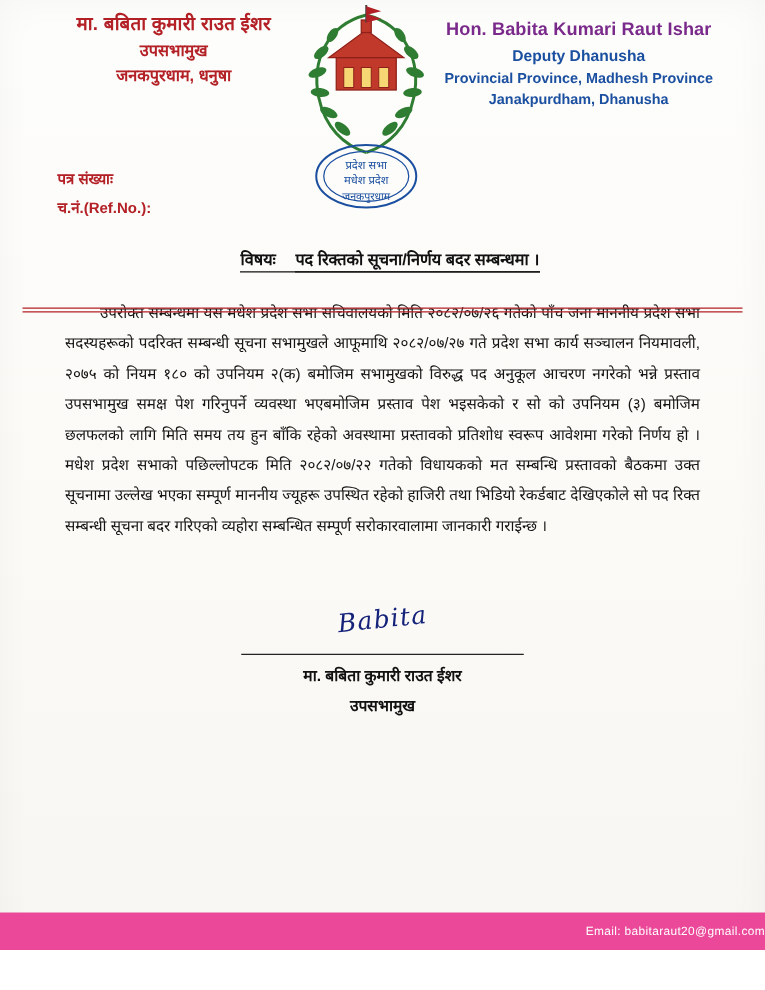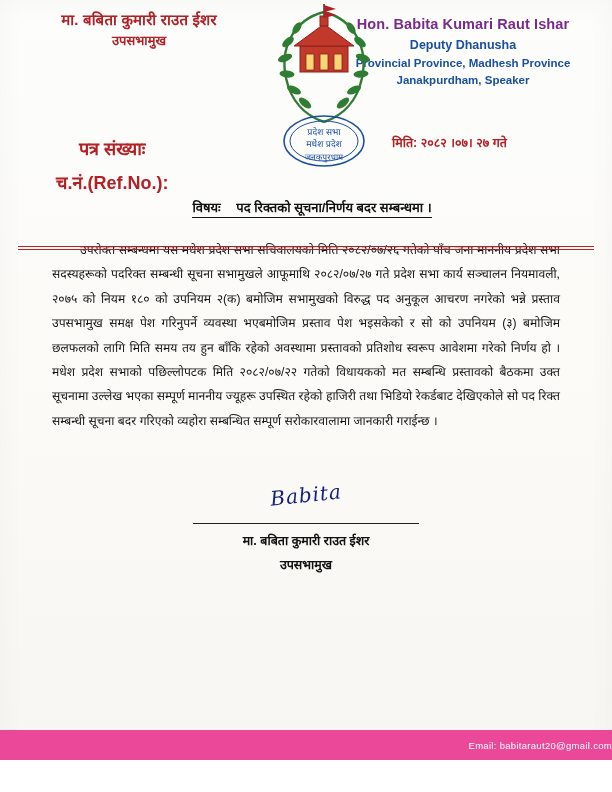--- a/index.html
+++ b/index.html
@@ -71,42 +71,41 @@
     color: #1b4fa0;
   }
   .lh-right .rn3, .lh-right .rn4 {
     font-size: 11.5px;
     font-weight: bold;
     color: #1b4fa0;
   }
   
   .emblem {
     position: absolute;
-    left: 270px;
+    left: 239px;
     top: 2px;
     width: 108px;
     height: 175px;
   }
   .emblem svg { display:block; }
 
   
   .refline {
     position: relative;
     margin: 6px 0 0 0;
     height: 58px;
   }
   .ref-left {
     position: absolute;
-    left: 56px;
+    left: 46px;
     top: 4px;
     color: #b32026;
-    font-size: 18px;
+    font-size: 12px;
     font-weight: bold;
     line-height: 1.9;
-    text-align: center;
   }
   .ref-right {
     position: absolute;
     left: 392px;
     top: 6px;
     color: #b32026;
     font-size: 12.5px;
     font-weight: bold;
   }
   .hrule {
@@ -215,27 +214,28 @@
 <body>
 
 <div class="page">
   <div class="paper">
 
     <div class="letterhead">
 
       <div class="lh-left">
         <div class="ln1">मा. बबिता कुमारी राउत ईशर</div>
         <div class="ln2">उपसभामुख</div>
+        <div class="ln4">जनकपुरधाम, धनुषा</div>
       </div>
 
       <div class="lh-right">
         <div class="rn1">Hon. Babita Kumari Raut Ishar</div>
         <div class="rn2">Deputy Dhanusha</div>
         <div class="rn3">Provincial Province, Madhesh Province</div>
-        <div class="rn4">Janakpurdham, Speaker</div>
+        <div class="rn4">Janakpurdham, Dhanusha</div>
       </div>
 
       <div class="emblem">
         <svg width="108" height="175" viewBox="0 0 108 175" xmlns="http://www.w3.org/2000/svg">
 
           <g fill="none" stroke="#2f7d32" stroke-width="2.4">
             <path d="M54 10 C22 18, 10 48, 16 76 C21 100, 36 114, 54 120"></path>
             <path d="M54 10 C86 18, 98 48, 92 76 C87 100, 72 114, 54 120"></path>
           </g>
           <g fill="#2f7d32">
@@ -279,24 +279,20 @@
           </g>
         </svg>
       </div>
     </div>
 
     <div class="refline">
       <div class="ref-left">
         <div>पत्र संख्याः</div>
         <div>च.नं.(Ref.No.):</div>
       </div>
-      <div class="ref-right">
-        <span>मिति:</span>
-        <span>२०८२ ।०७। २७ गते</span>
-      </div>
       <div class="hrule"></div>
       <div class="hrule2"></div>
     </div>
 
     <div class="subject">
       <span>
         <b>विषयः</b>
         <span>पद रिक्तको सूचना/निर्णय बदर सम्बन्धमा ।</span>
       </span>
     </div>

